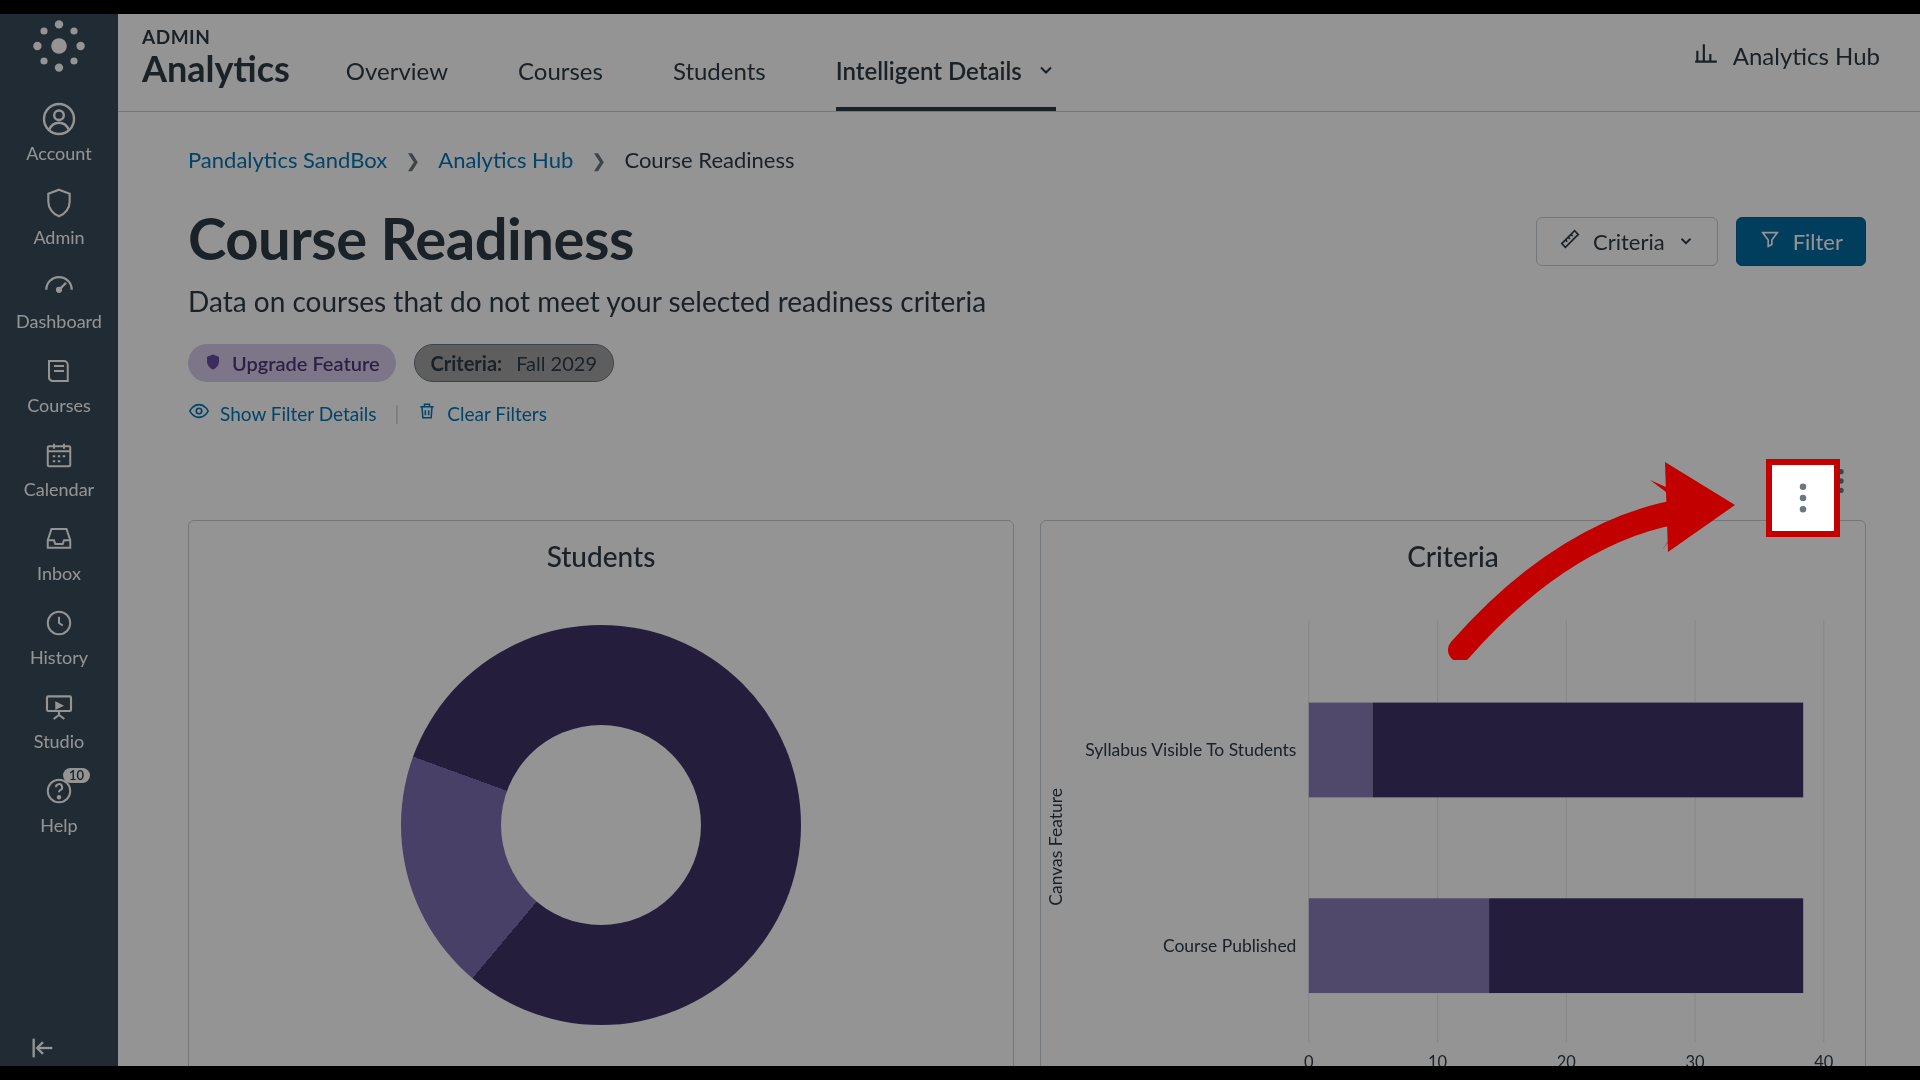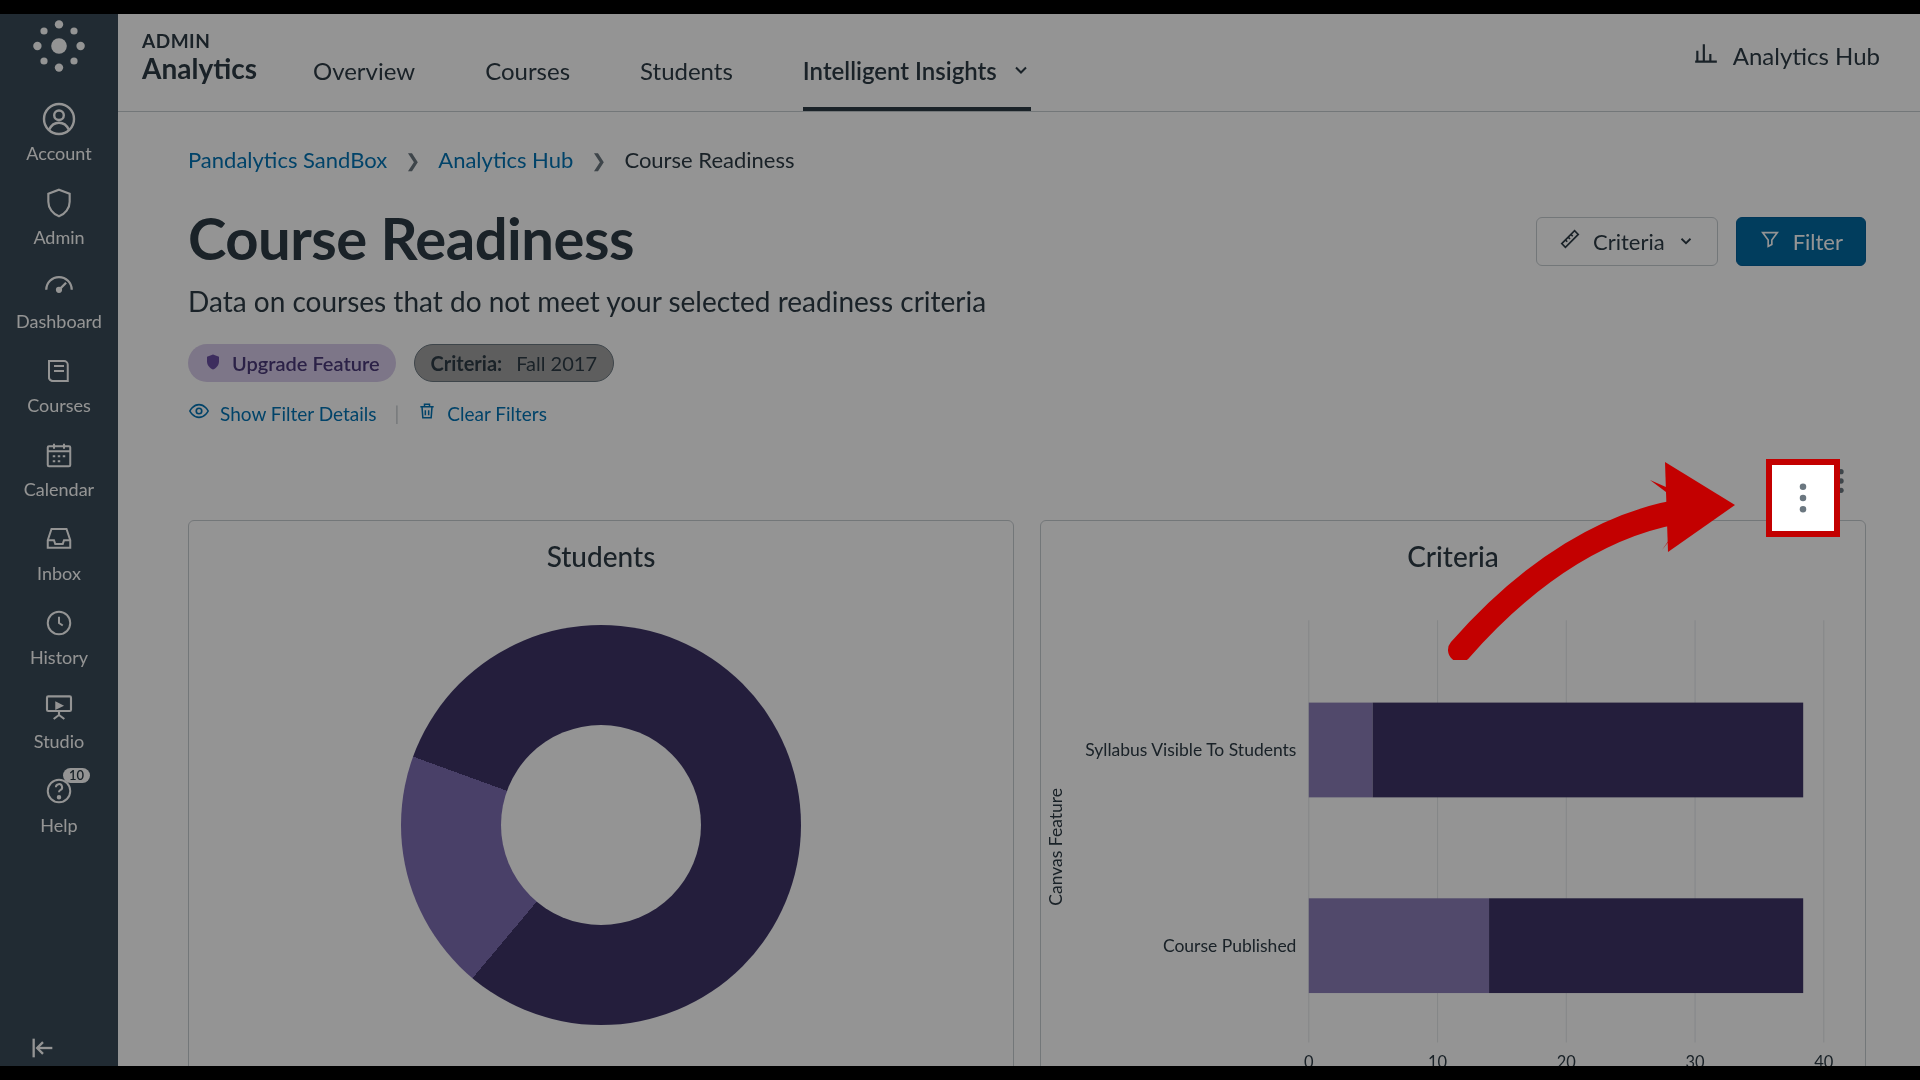--- a/index.html
+++ b/index.html
@@ -12,21 +12,21 @@
   .gnav .item .ico{height:34px;display:flex;align-items:center;justify-content:center;margin-bottom:8px}
   .gnav .item .lbl{color:#fff;font-size:18px}
   .gnav .collapse{width:100%;display:flex;justify-content:flex-start;padding-left:26px;margin-top:auto;margin-bottom:18px;cursor:pointer}
   .badge-help{position:absolute;top:-6px;right:28px;background:#fff;color:#2D3B45;border-radius:999px;font-size:13px;font-weight:600;padding:1px 6px}
   
   .main{flex:1;display:flex;flex-direction:column;min-width:0}
   
   .hdr{height:112px;border-bottom:1px solid #C7CDD1;display:flex;align-items:center;padding:0 40px 0 24px}
   .hdr .titleblock{display:flex;flex-direction:column;margin-right:56px}
   .hdr .supertitle{font-size:19px;font-weight:700;letter-spacing:.5px;color:#2D3B45}
-  .hdr .title{font-size:28px;font-weight:700;color:#2D3B45;line-height:1;margin-top:2px}
+  .hdr .title{font-size:36px;font-weight:700;color:#2D3B45;line-height:1;margin-top:2px}
   .hdr .tabs{display:flex;align-items:flex-end;height:100%;gap:70px}
   .hdr .tab{font-size:24px;color:#2D3B45;padding-bottom:22px;cursor:pointer;border-bottom:4px solid transparent;display:flex;align-items:center;gap:14px}
   .hdr .tab.active{border-bottom-color:#2D3B45;font-weight:600}
   .hdr .spacer{flex:1}
   .hdr .hub-link{display:flex;align-items:center;gap:14px;font-size:24px;cursor:pointer}
   
   .body{flex:1;padding:34px 54px 0 70px;display:flex;flex-direction:column;min-height:0}
   .crumbs{display:flex;align-items:center;gap:18px;font-size:22px;margin-bottom:30px;color:#2D3B45}
   .crumbs a{color:#0374B5;text-decoration:none}
   .crumbs .sep{color:#6B7780;font-size:18px}
@@ -205,21 +205,21 @@
         <div class="tab">
             <span>Overview</span>
           </div>
         <div class="tab">
             <span>Courses</span>
           </div>
         <div class="tab">
             <span>Students</span>
           </div>
         <div class="tab active">
-          <span>Intelligent Insights</span>
+          <span>Intelligent Details</span>
           <span>
             <svg width="20" height="20" viewBox="0 0 24 24" fill="none" stroke="#2D3B45" stroke-width="2.4">
                 <path d="M6 9l6 6 6-6"></path>
               </svg>
           </span>
         </div>
       </div>
       <div class="spacer"></div>
       <div class="hub-link">
         <span>
@@ -275,21 +275,21 @@
         <span class="chip upgrade">
           <span>
             <svg width="18" height="18" viewBox="0 0 24 24" fill="#6A4FA3">
                 <path d="M12 2l8 3v6c0 5-3.4 9.4-8 11-4.6-1.6-8-6-8-11V5l8-3z"></path>
               </svg>
           </span>
           <span>Upgrade Feature</span>
         </span>
         <span class="chip criteria-chip">
           <b>Criteria:</b>
-          <span>Fall 2017</span>
+          <span>Fall 2029</span>
         </span>
       </div>
 
       <div class="filter-actions">
         <span class="la">
           <span>
             <svg width="22" height="22" viewBox="0 0 24 24" fill="none" stroke="#0374B5" stroke-width="1.8">
                 <path d="M2 12s3.5-7 10-7 10 7 10 7-3.5 7-10 7S2 12 2 12z"></path>
                 <circle cx="12" cy="12" r="3"></circle>
               </svg>

